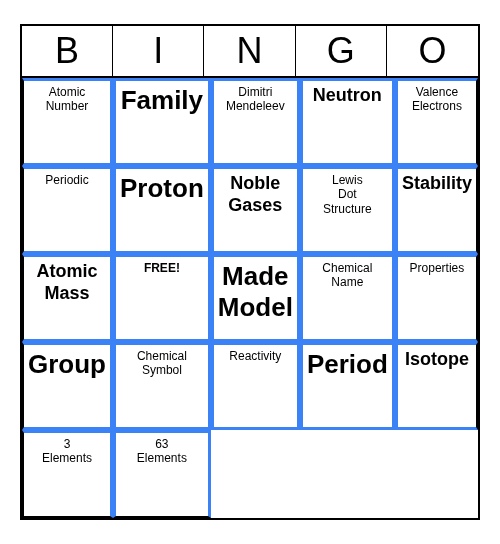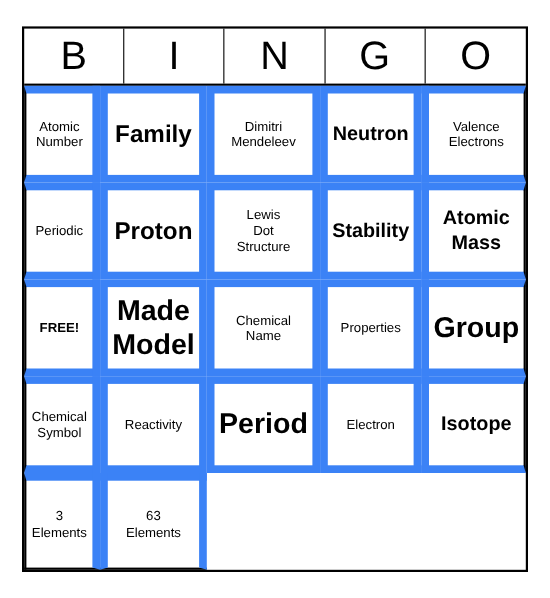--- a/index.html
+++ b/index.html
@@ -31,44 +31,44 @@
     }
     .bingo-header-cell:last-child {
       border-right: none;
     }
     .bingo-grid {
       display: grid;
       grid-template-columns: repeat(5, 1fr);
       grid-template-rows: repeat(5, 1fr);
     }
     .bingo-cell {
-      border: 7px solid #3b82f6;
+      border: 3px solid #3b82f6;
       min-height: 88px;
       display: flex;
-      align-items: center;
+      align-items: flex-start;
       justify-content: center;
       text-align: center;
       padding: 4px;
       line-height: 1.2;
     }
     .bingo-cell:nth-child(5n) {
       border-right: 2px solid #000;
     }
     .bingo-cell:nth-child(5n+1) {
       border-left: 2px solid #000;
     }
     
     .bingo-cell:nth-child(n+21) {
       border-bottom: 2px solid #000;
     }
     .cell-text {
       font-size: 13px;
     }
     .cell-text.large {
-      font-size: 22px;
+      font-size: 26px;
       font-weight: bold;
     }
     .cell-text.medium {
       font-size: 18px;
       font-weight: bold;
     }
     .cell-text.xlarge {
       font-size: 26px;
       font-weight: bold;
     }
@@ -110,20 +110,24 @@
         <span class="cell-text small" style="white-space: pre-line;">Valence
 Electrons</span>
       </div>
       <div class="bingo-cell">
         <span class="cell-text small" style="white-space: pre-line;">Periodic</span>
       </div>
       <div class="bingo-cell">
         <span class="cell-text large" style="white-space: pre-line;">Proton</span>
       </div>
       <div class="bingo-cell">
+        <span class="cell-text medium" style="white-space: pre-line;">Noble
+Gases</span>
+      </div>
+      <div class="bingo-cell">
         <span class="cell-text small" style="white-space: pre-line;">Lewis
 Dot
 Structure</span>
       </div>
       <div class="bingo-cell">
         <span class="cell-text medium" style="white-space: pre-line;">Stability</span>
       </div>
       <div class="bingo-cell">
         <span class="cell-text medium" style="white-space: pre-line;">Atomic
 Mass</span>
@@ -149,23 +153,20 @@
         <span class="cell-text small" style="white-space: pre-line;">Chemical
 Symbol</span>
       </div>
       <div class="bingo-cell">
         <span class="cell-text small" style="white-space: pre-line;">Reactivity</span>
       </div>
       <div class="bingo-cell">
         <span class="cell-text xlarge" style="white-space: pre-line;">Period</span>
       </div>
       <div class="bingo-cell">
-        <span class="cell-text small" style="white-space: pre-line;">Electron</span>
-      </div>
-      <div class="bingo-cell">
         <span class="cell-text medium" style="white-space: pre-line;">Isotope</span>
       </div>
       <div class="bingo-cell">
         <span class="cell-text small" style="white-space: pre-line;">3
 Elements</span>
       </div>
       <div class="bingo-cell">
         <span class="cell-text small" style="white-space: pre-line;">63
 Elements</span>
       </div>

